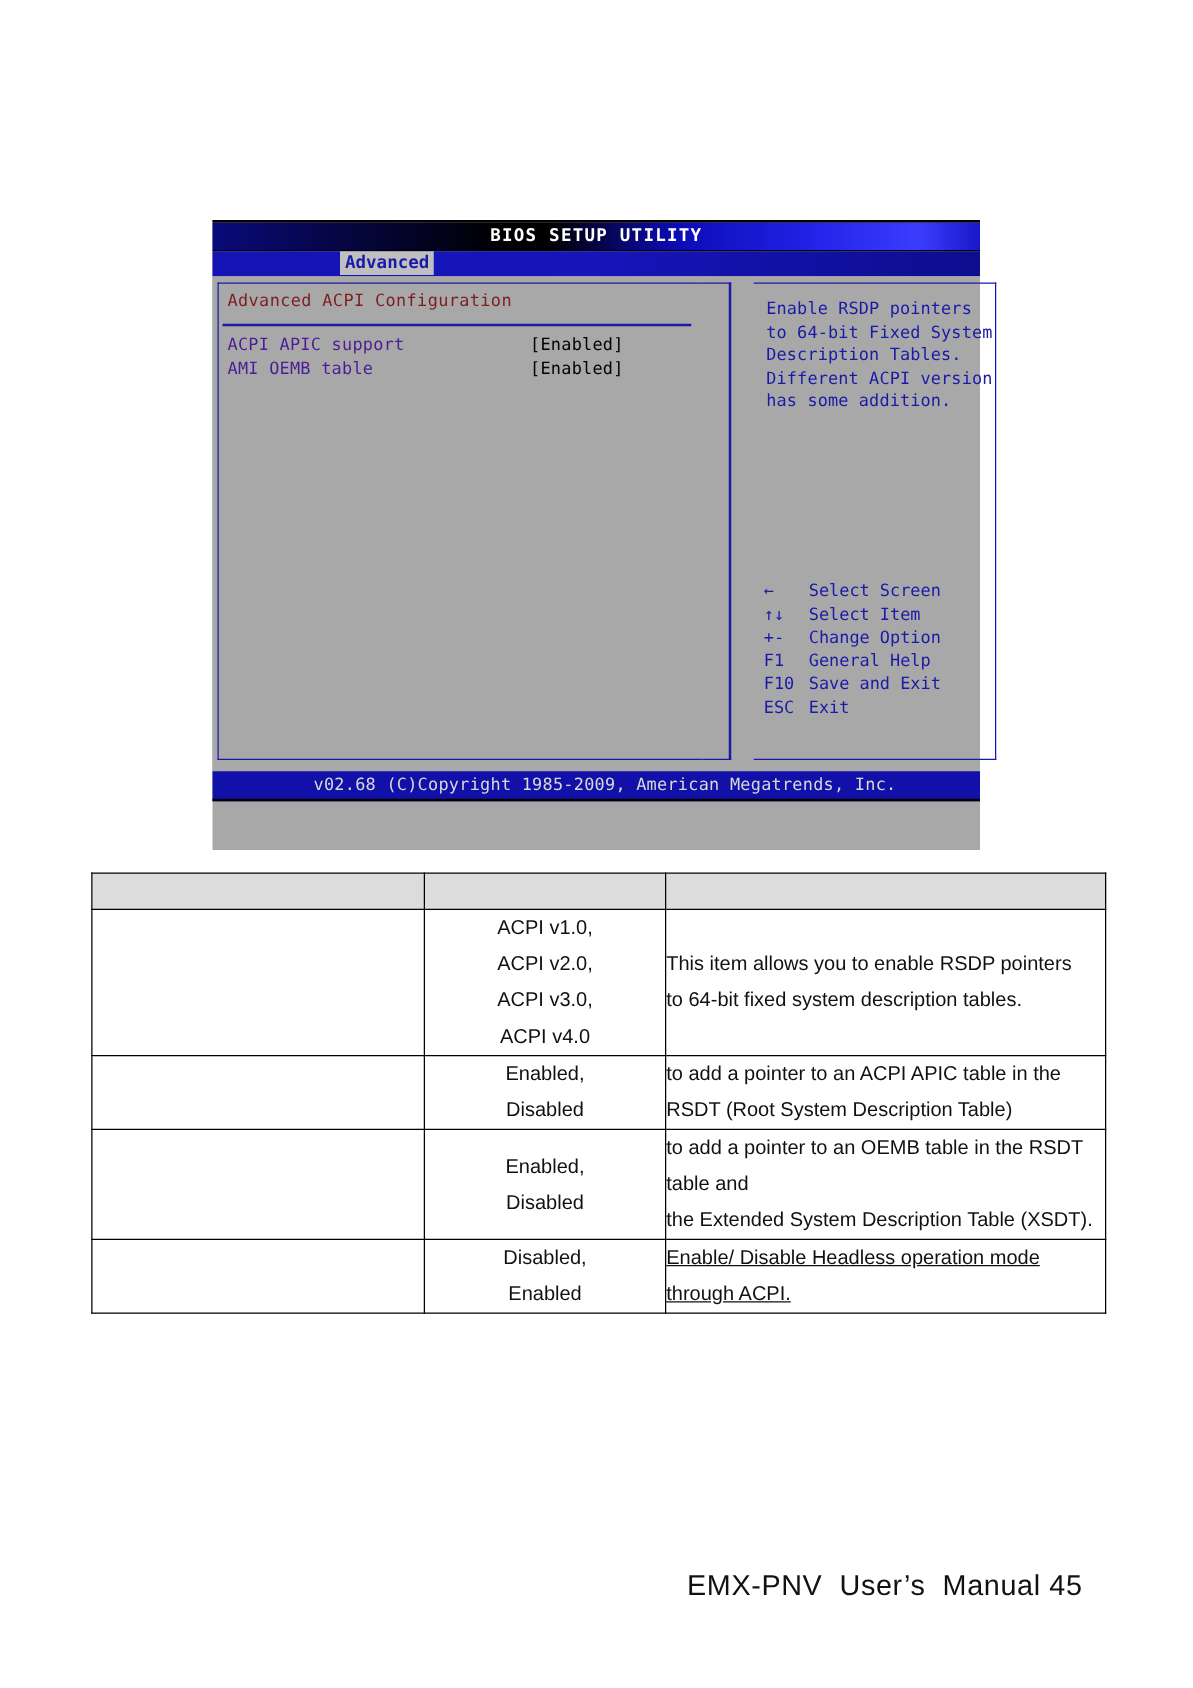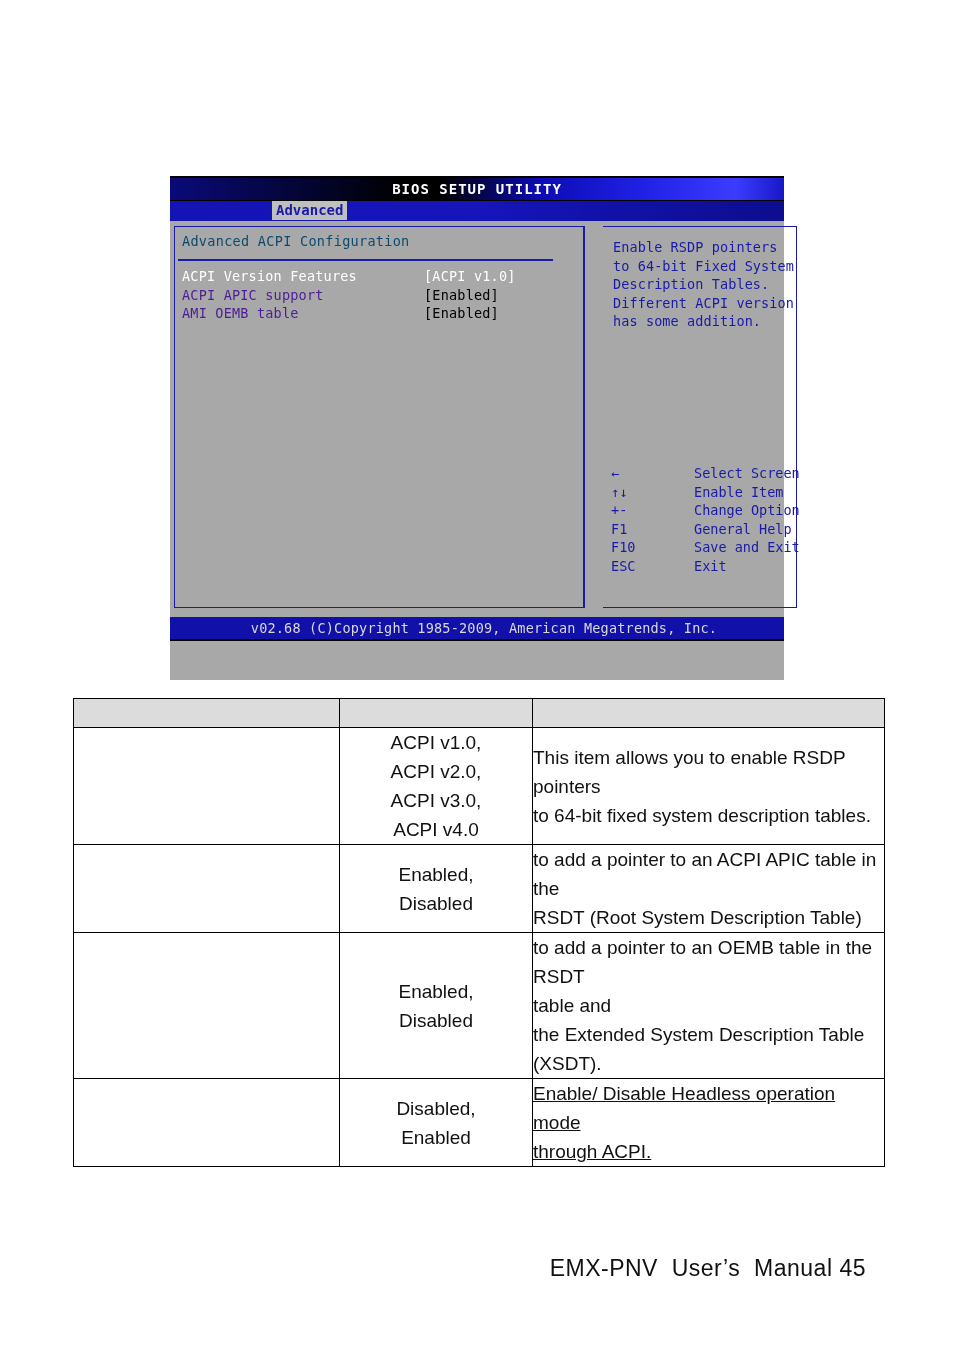--- a/index.html
+++ b/index.html
@@ -117,21 +117,21 @@
     top: 386px;
     width: 23px;
     height: 1px;
     background: #1a1aa8;
   }
 
   .section-title {
     position: absolute;
     left: 12px;
     top: 12px;
-    color: #0c4a6e;
+    color: #7f1d1d;
     font-size: 13.5px;
     letter-spacing: 0.3px;
   }
   .section-rule {
     position: absolute;
     left: 8px;
     top: 38px;
     width: 375px;
     height: 2px;
     background: #1a1aa8;
@@ -195,21 +195,20 @@
   .key-glyph {
     position: absolute;
     left: 2px;
     width: 38px;
     white-space: pre;
   }
   .key-desc {
     position: absolute;
     left: 38px;
     white-space: pre;
-    margin-left: 47px;
   }
 
   .bios-footer {
     position: relative;
     height: 22px;
     background: #1111a9;
     border-bottom: 2px solid #000000;
   }
   .bios-footer-text {
     position: absolute;
@@ -225,21 +224,21 @@
 
   
   .desc-table {
     position: absolute;
     left: 73px;
     top: 698px;
     width: 808px;
     border-collapse: collapse;
     table-layout: fixed;
     font-family: "Liberation Sans", sans-serif;
-    font-size: 19px;
+    font-size: 16px;
     color: #111111;
   }
   .desc-table th, .desc-table td {
     border: 1px solid #000000;
     padding: 0;
     vertical-align: middle;
   }
   .desc-table thead th {
     background: #dcdcdc;
     height: 28px;
@@ -290,24 +289,20 @@
     <div class="bios-panel-left"></div>
     <div class="bios-panel-right"></div>
     <div class="bios-vdivider"></div>
     <div class="bios-hconnect-top"></div>
     <div class="bios-hconnect-bot"></div>
 
     <div class="section-title">Advanced ACPI Configuration</div>
     <div class="section-rule"></div>
 
     <div class="opt-list">
-      <div class="opt-row selected">
-        <span class="opt-label">ACPI Version Features</span>
-        <span class="opt-value">[ACPI v1.0]</span>
-      </div>
       <div class="opt-row">
         <span class="opt-label">ACPI APIC support</span>
         <span class="opt-value">[Enabled]</span>
       </div>
       <div class="opt-row">
         <span class="opt-label">AMI OEMB table</span>
         <span class="opt-value">[Enabled]</span>
       </div>
     </div>
 
@@ -318,21 +313,21 @@
 Different ACPI version
 has some addition.</div>
 
       <div class="keys">
         <div class="key-row">
           <span class="key-glyph">←</span>
           <span class="key-desc">Select Screen</span>
         </div>
         <div class="key-row">
           <span class="key-glyph">↑↓</span>
-          <span class="key-desc">Enable Item</span>
+          <span class="key-desc">Select Item</span>
         </div>
         <div class="key-row">
           <span class="key-glyph">+-</span>
           <span class="key-desc">Change Option</span>
         </div>
         <div class="key-row">
           <span class="key-glyph">F1</span>
           <span class="key-desc">General Help</span>
         </div>
         <div class="key-row">

